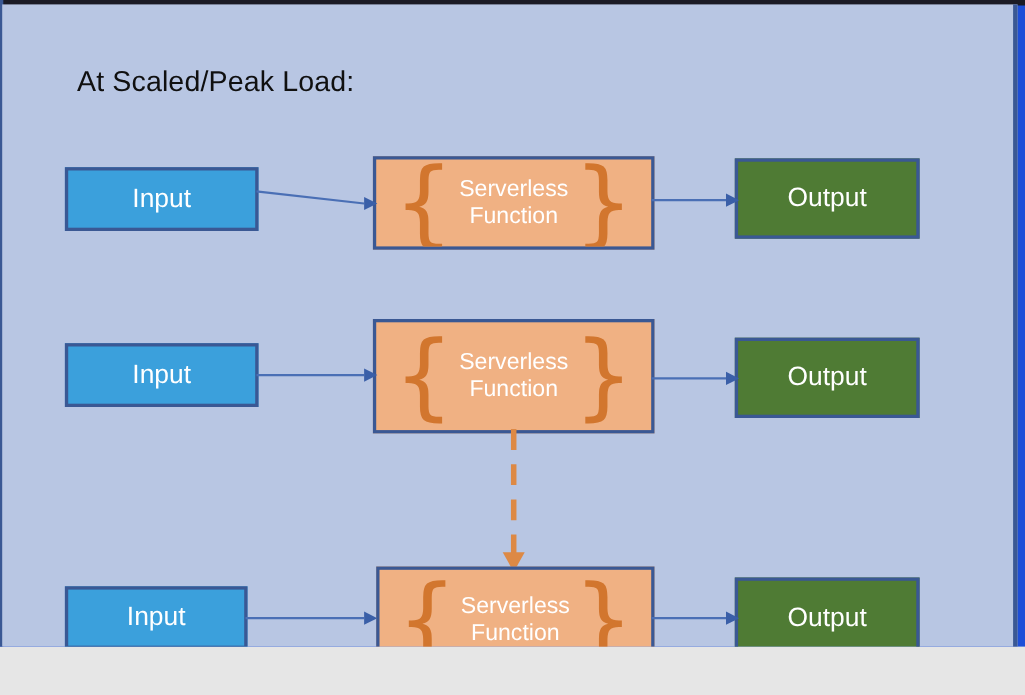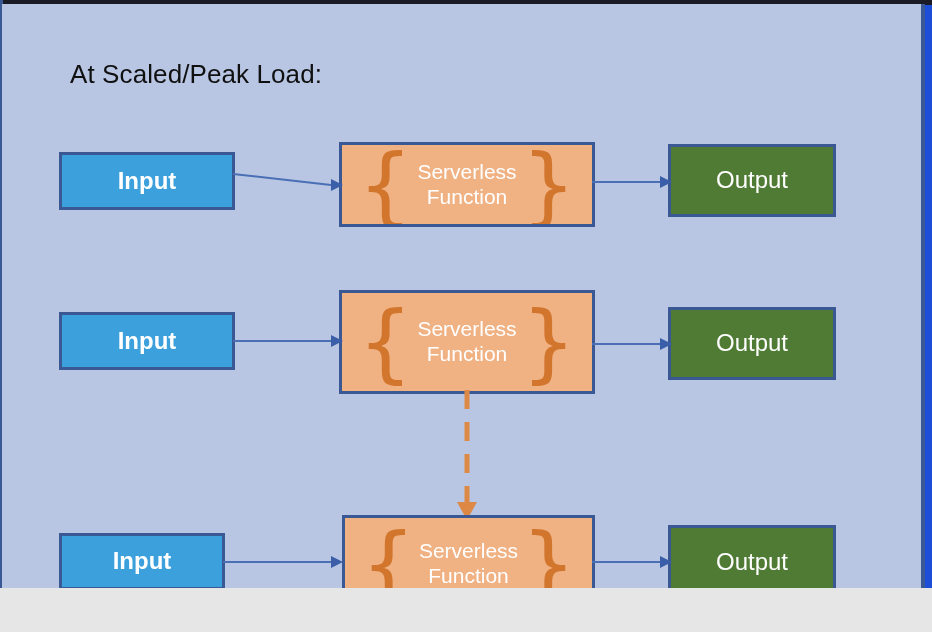--- a/index.html
+++ b/index.html
@@ -58,21 +58,21 @@
     border: 3px solid #3a5894;
     display: flex;
     align-items: center;
     justify-content: center;
     color: #ffffff;
     font-size: 24px;
     line-height: 1.12;
     text-align: center;
     overflow: hidden;
   }
-  .node-input  { background: #3ba0dc; font-weight: bold; }
+  .node-input  { background: #3ba0dc; }
   .node-output { background: #4f7b34; align-items: center; }
   .node-func   { background: #f0b183; }
 
   
   .func-inner {
     position: relative;
     width: 100%;
     height: 100%;
     display: flex;
     align-items: center;

